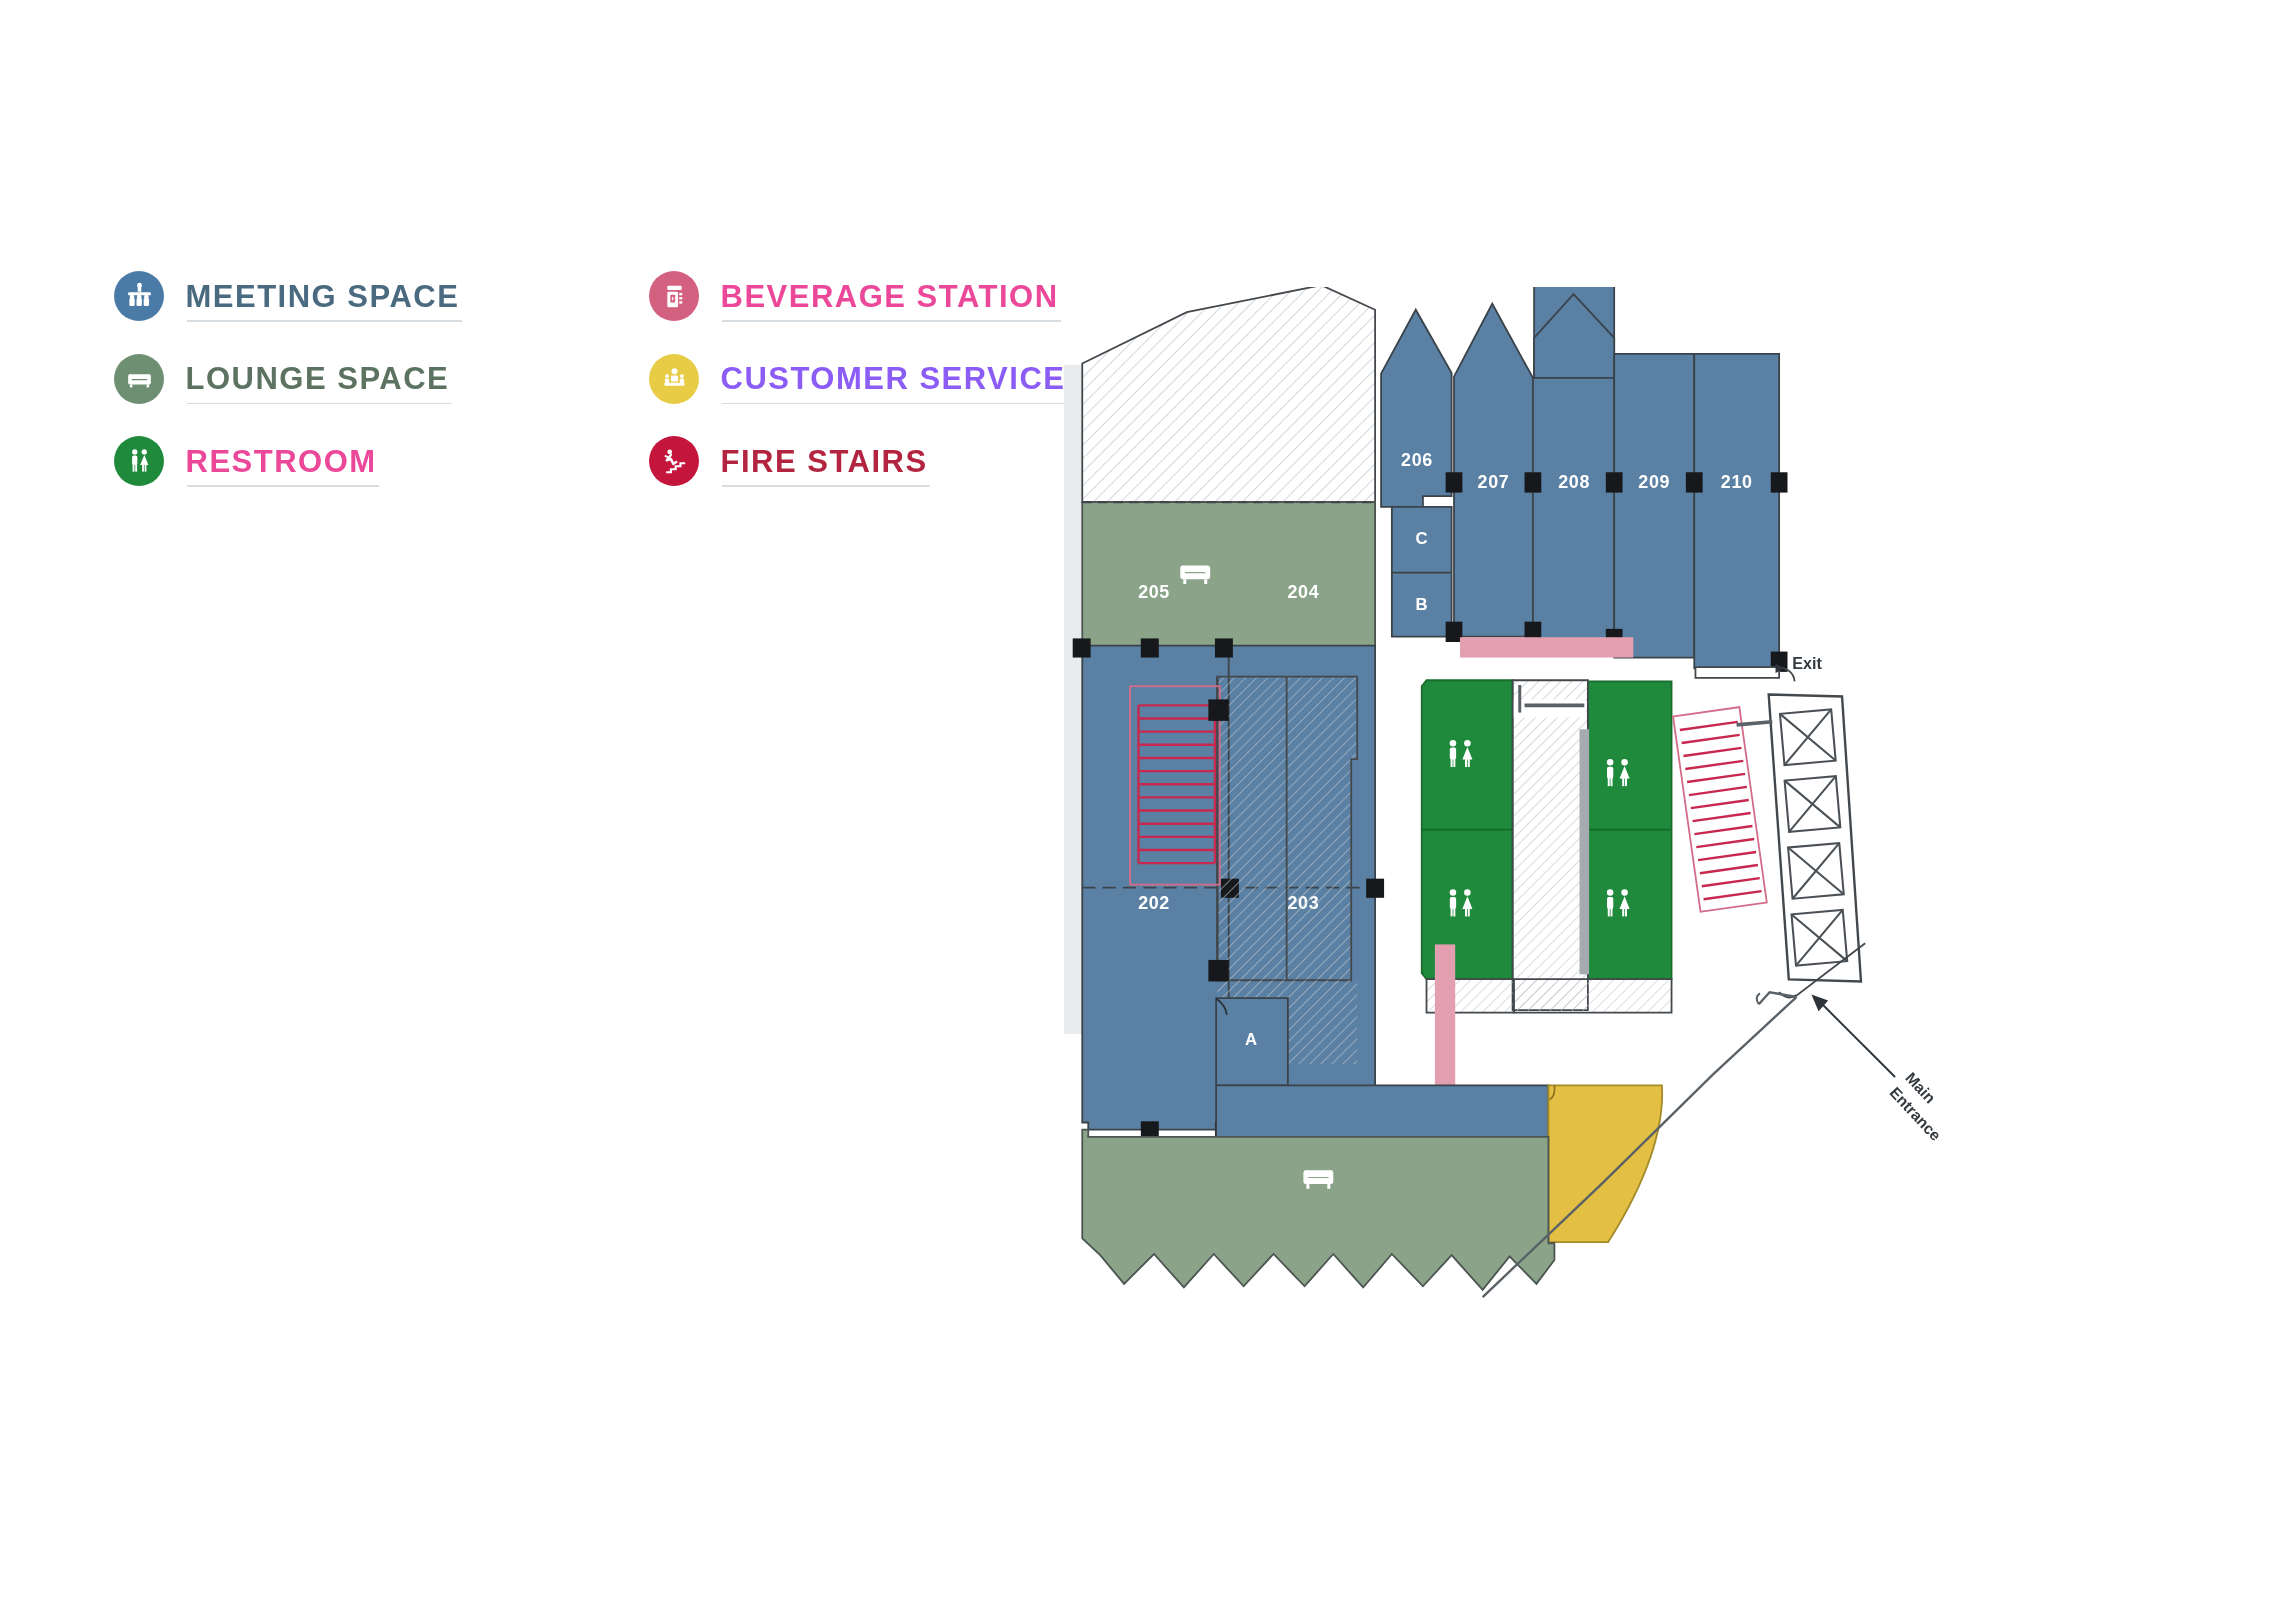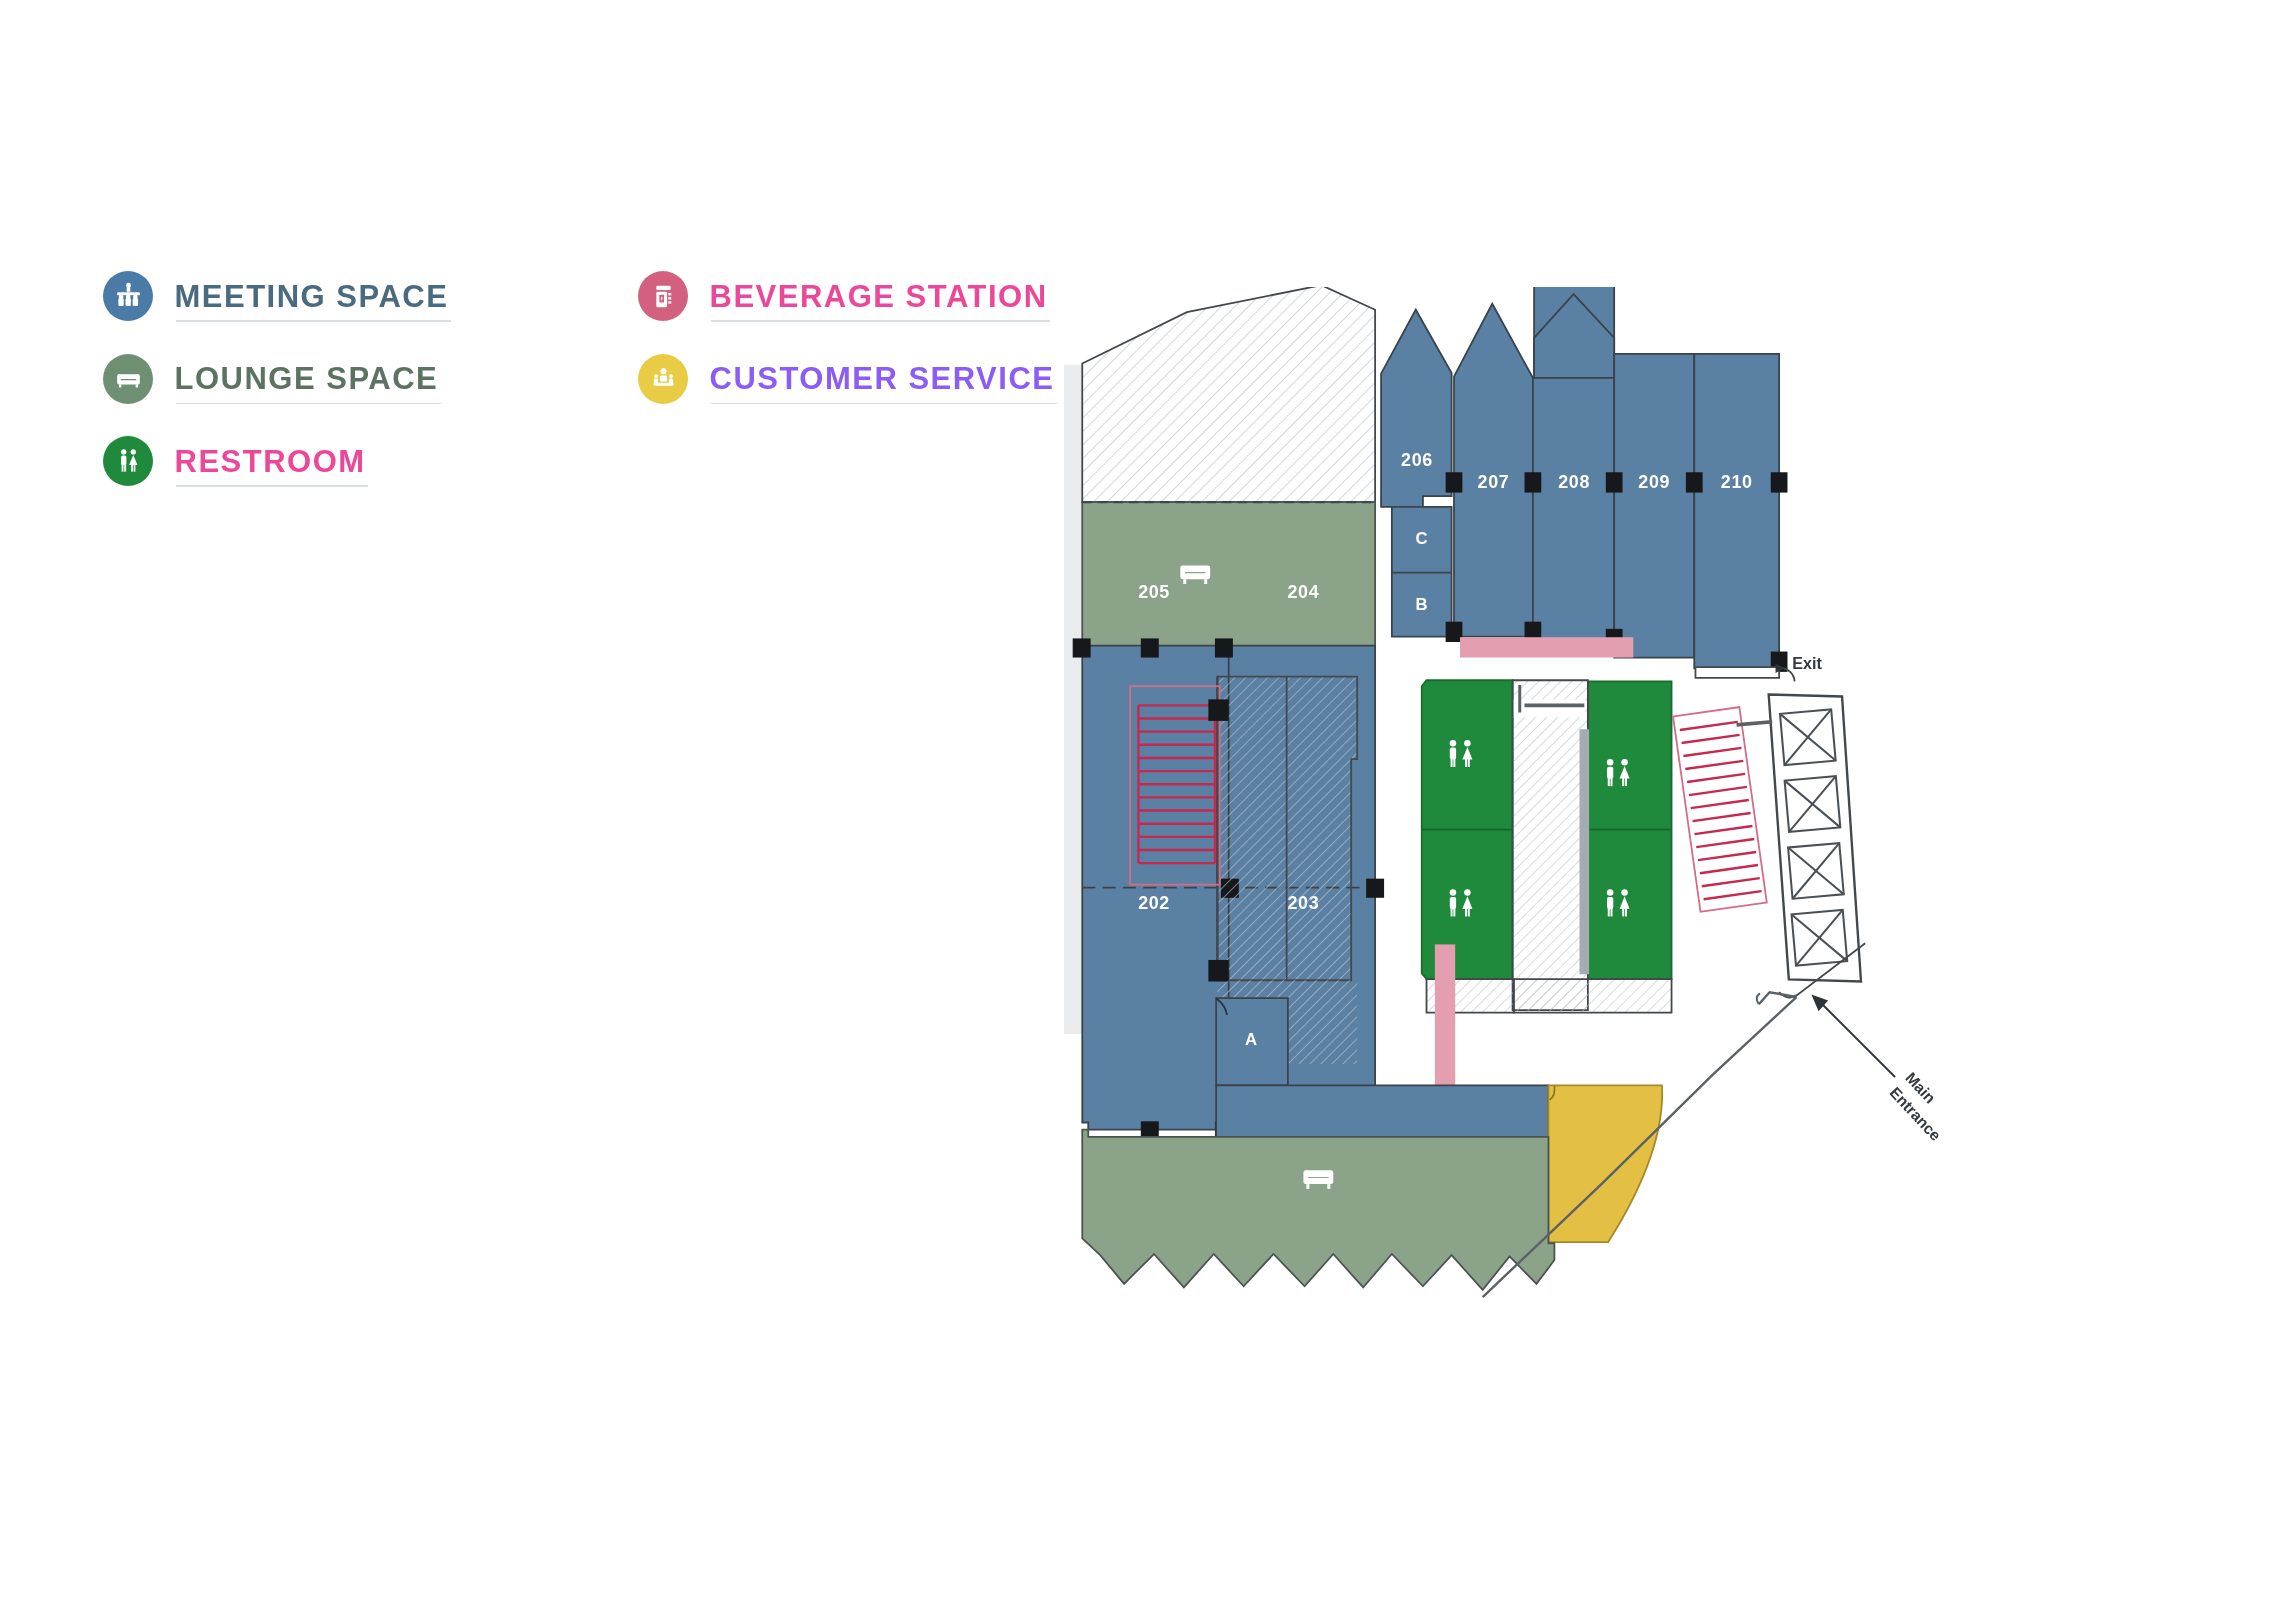--- a/index.html
+++ b/index.html
@@ -8,21 +8,21 @@
     width: 2295px; height: 1601px;
     background: #ffffff;
     font-family: "Liberation Sans", sans-serif;
     overflow: hidden;
   }
   #root { position: relative; width: 2295px; height: 1601px; background:#fff; }
 
   
   #legend {
     position: absolute;
-    left: 103px; top: 263px;
+    left: 114px; top: 263px;
     width: 933px; height: 251px;
   }
   .legend-col { position: absolute; top: 0; }
   .legend-col.left  { left: 0px; }
   .legend-col.right { left: 535px; }
 
   .legend-item {
     position: relative;
     display: flex;
     align-items: center;
@@ -186,20 +186,36 @@
               <circle cx="38.5" cy="22" r="3.3" fill="#fff"></circle>
             </svg>
           </span>
         </div>
         <div class="legend-text-wrap">
           <div class="legend-label" style="color:#8b5cf6;">CUSTOMER SERVICE</div>
           <div class="legend-underline"></div>
         </div>
       </div>
 
+      <div class="legend-item">
+        <div class="legend-badge" style="background:#c4163c;">
+          <span>
+            <svg viewBox="0 0 52 52">
+              <circle cx="18" cy="10" r="4" fill="#fff"></circle>
+              <path d="M20 15 L13 24 L20 22 L24 30 L29 27" stroke="#fff" stroke-width="4" fill="none" stroke-linecap="round" stroke-linejoin="round"></path>
+              <path d="M11 17 L18 20" stroke="#fff" stroke-width="3.4" stroke-linecap="round"></path>
+              <path d="M12 44 H20 V39 H28 V34 H36 V29 H44" stroke="#fff" stroke-width="3.6" fill="none" stroke-linejoin="miter"></path>
+            </svg>
+          </span>
+        </div>
+        <div class="legend-text-wrap">
+          <div class="legend-label" style="color:#b2243f;">FIRE STAIRS</div>
+          <div class="legend-underline"></div>
+        </div>
+      </div>
     </div>
   </div>
 
   <div id="plan">
     <svg viewBox="0 0 1990 1700" xmlns="http://www.w3.org/2000/svg">
       <defs>
         <pattern id="hatch" width="16" height="16" patternTransform="rotate(45)" patternUnits="userSpaceOnUse">
           <line x1="0" y1="0" x2="0" y2="16" stroke="#c3c7cb" stroke-width="2.4"></line>
         </pattern>
         <pattern id="hatch2" width="13" height="13" patternTransform="rotate(45)" patternUnits="userSpaceOnUse">

